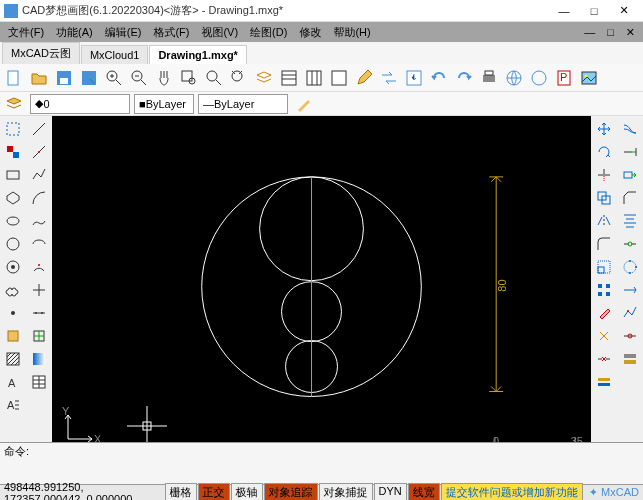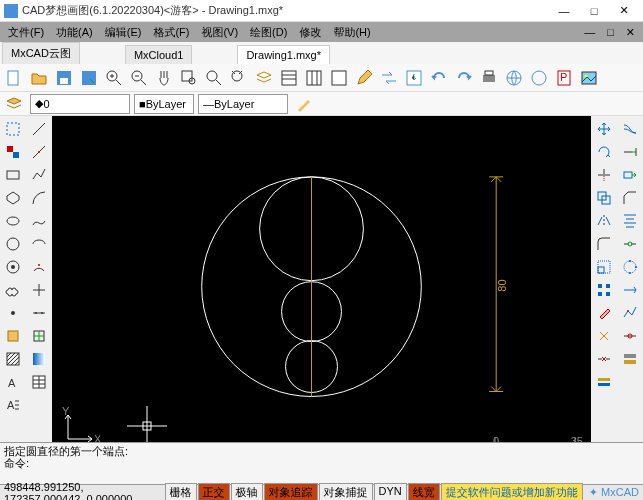--- a/index.html
+++ b/index.html
@@ -5,23 +5,23 @@
 * { margin: 0; padding: 0; box-sizing: border-box; font-family: "Microsoft YaHei", sans-serif; font-size: 11px; }
 body { background: #f0f0f0; width: 643px; height: 500px; overflow: hidden; display: flex; flex-direction: column; }
 .titlebar { background: #fff; height: 22px; display: flex; align-items: center; padding: 0 4px; border-bottom: 1px solid #ddd; }
 .titlebar .icon { width: 14px; height: 14px; background: #4a90d9; margin-right: 4px; }
 .titlebar .title { flex: 1; color: #333; }
 .winbtns { display: flex; }
 .winbtn { width: 30px; height: 20px; display: flex; align-items: center; justify-content: center; cursor: pointer; }
 .menubar { background: #a3a3a3; height: 20px; display: flex; align-items: center; padding: 0 2px; }
 .menuitem { padding: 2px 6px; cursor: pointer; }
 .menubar .right { margin-left: auto; display: flex; }
-.tabbar { background: #f5f5f5; height: 22px; display: flex; align-items: flex-end; padding: 0 2px; gap: 44px; }
+.tabbar { background: #f5f5f5; height: 22px; display: flex; align-items: flex-end; padding: 0 2px; }
 .tab { padding: 3px 8px; background: #e8e8e8; border: 1px solid #ccc; border-bottom: none; margin-right: 1px; cursor: pointer; }
-.tab.active { background: #fff; }
+.tab.active { background: #fff; font-weight: bold; }
 .toolbar { background: #f8f8f8; height: 28px; display: flex; align-items: center; padding: 2px; gap: 1px; border-bottom: 1px solid #ddd; }
 .tbtn { width: 24px; height: 24px; display: flex; align-items: center; justify-content: center; cursor: pointer; border: 1px solid transparent; }
 .tbtn svg { width: 18px; height: 18px; }
 .layerbar { background: #f8f8f8; height: 24px; display: flex; align-items: center; padding: 2px; gap: 4px; border-bottom: 1px solid #ddd; }
 .combo { height: 20px; border: 1px solid #999; background: #fff; padding: 0 4px; display: flex; align-items: center; }
 .combo.c1 { width: 100px; }
 .combo.c2 { width: 60px; }
 .combo.c3 { width: 90px; }
 .main { flex: 1; display: flex; overflow: hidden; }
 .ltools, .rtools { width: 26px; background: #f0f0f0; display: flex; flex-direction: column; padding: 2px 0; gap: 1px; }
@@ -565,21 +565,20 @@
     <div class="stbtn">
         <svg viewBox="0 0 16 16">
           <rect x="2" y="3" width="12" height="4" fill="#888"></rect>
           <rect x="2" y="9" width="12" height="4" fill="#c8a020"></rect>
         </svg>
       </div>
   </div>
 </div>
 
 <div class="cmdarea">
-  <div class="cmdline">指定圆直径的第一个端点:</div>
   <div class="cmdline">命令:</div>
 </div>
 
 <div class="statusbar">
   <div class="coords">498448.991250,  172357.000442,  0.000000</div>
   <div class="sbtns">
     <div class="sbtn">栅格</div>
     <div class="sbtn on">正交</div>
     <div class="sbtn">极轴</div>
     <div class="sbtn on">对象追踪</div>

